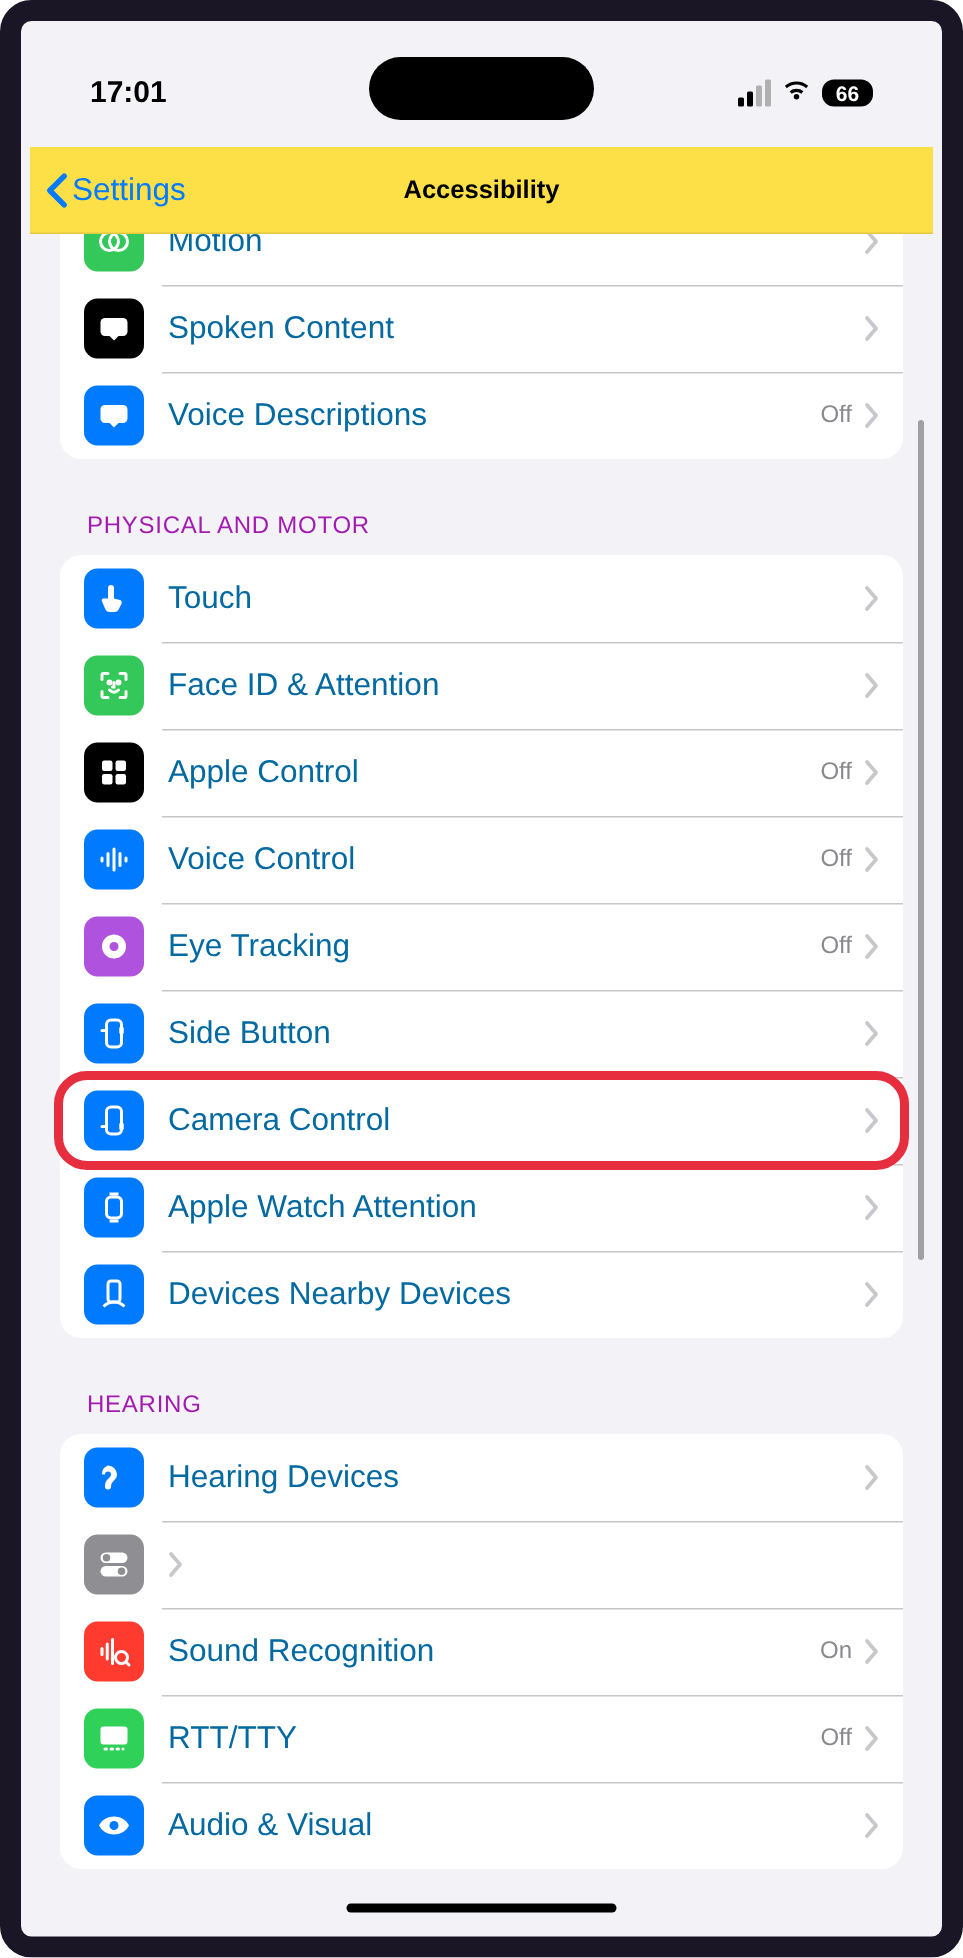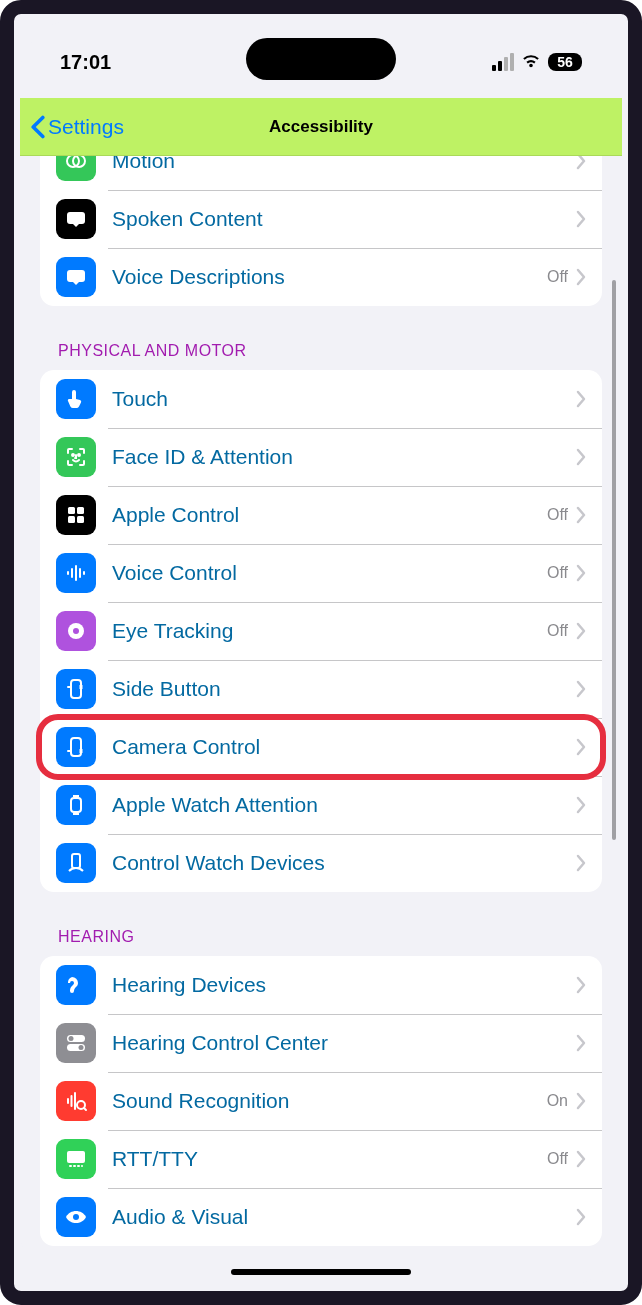--- a/index.html
+++ b/index.html
@@ -59,21 +59,21 @@
   .wifi-icon svg { width: 22px; height: 22px; }
   .battery-badge {
     background: #000; color:#fff; font-size:14px; font-weight:700;
     padding:1px 5px; border-radius:8px; min-width:34px; text-align:center;
   }
   .nav-bar {
     position: absolute;
     top: 78px; left:0; right:0;
     height: 58px;
     display:flex; align-items:center; justify-content:center;
-    background:#bef264;
+    background:#fde047;
     border-bottom: 0.5px solid rgba(0,0,0,0.1);
     z-index:4;
   }
   .nav-title { font-size:17px; font-weight:600; }
   .nav-back {
     position:absolute; left:10px; display:flex; align-items:center;
     color:#007aff; font-size:21px; gap:2px;
   }
   .nav-back svg { width:16px; height:24px; }
   .content {
@@ -148,21 +148,21 @@
           <span></span>
             <span></span>
             <span></span>
             <span></span>
         </div>
         <div class="wifi-icon">
           <svg viewBox="0 0 24 24" fill="#000">
               <path d="M12 20a2 2 0 100-4 2 2 0 000 4zm-5-6a8 8 0 0110 0l-1.5 1.8a5.5 5.5 0 00-7 0L7 14zm-3.5-4a13 13 0 0117 0L19 11.8a10.5 10.5 0 00-14 0L3.5 10z"></path>
             </svg>
         </div>
-        <div class="battery-badge">56</div>
+        <div class="battery-badge">66</div>
       </div>
     </div>
 
     <div class="nav-bar">
       <div class="nav-back">
         <svg viewBox="0 0 12 20" fill="none" stroke="#007aff" stroke-width="3" stroke-linecap="round" stroke-linejoin="round">
             <polyline points="10,2 2,10 10,18"></polyline>
           </svg>
         <span>Settings</span>
       </div>
@@ -348,21 +348,21 @@
                 </svg>
               </div>
             </div>
             <div class="row">
               <div class="row-icon bg-blue">
                 <svg viewBox="0 0 24 24" fill="none" stroke="#fff" stroke-width="2">
                   <rect x="8" y="3" width="8" height="14" rx="2"></rect>
                   <path d="M5 20c2-2 5-3 7-3s5 1 7 3"></path>
                 </svg>
               </div>
-              <div class="row-label">Control Watch Devices</div>
+              <div class="row-label">Devices Nearby Devices</div>
               <div class="chevron">
                 <svg viewBox="0 0 10 18" fill="none" stroke="currentColor" stroke-width="2.5" stroke-linecap="round" stroke-linejoin="round">
                   <polyline points="2,2 8,9 2,16"></polyline>
                 </svg>
               </div>
             </div>
           </div>
       </div>
 
       <div class="group">
@@ -383,21 +383,20 @@
             </div>
             <div class="row">
               <div class="row-icon bg-gray">
                 <svg viewBox="0 0 24 24" fill="#fff">
                   <rect x="3" y="4" width="18" height="7" rx="3.5"></rect>
                   <rect x="3" y="13" width="18" height="7" rx="3.5"></rect>
                   <circle cx="7" cy="7.5" r="2.5" fill="#8e8e93"></circle>
                   <circle cx="17" cy="16.5" r="2.5" fill="#8e8e93"></circle>
                 </svg>
               </div>
-              <div class="row-label">Hearing Control Center</div>
               <div class="chevron">
                 <svg viewBox="0 0 10 18" fill="none" stroke="currentColor" stroke-width="2.5" stroke-linecap="round" stroke-linejoin="round">
                   <polyline points="2,2 8,9 2,16"></polyline>
                 </svg>
               </div>
             </div>
             <div class="row">
               <div class="row-icon bg-red">
                 <svg viewBox="0 0 24 24" fill="#fff">
                   <rect x="3" y="9" width="2" height="6" rx="1"></rect>

